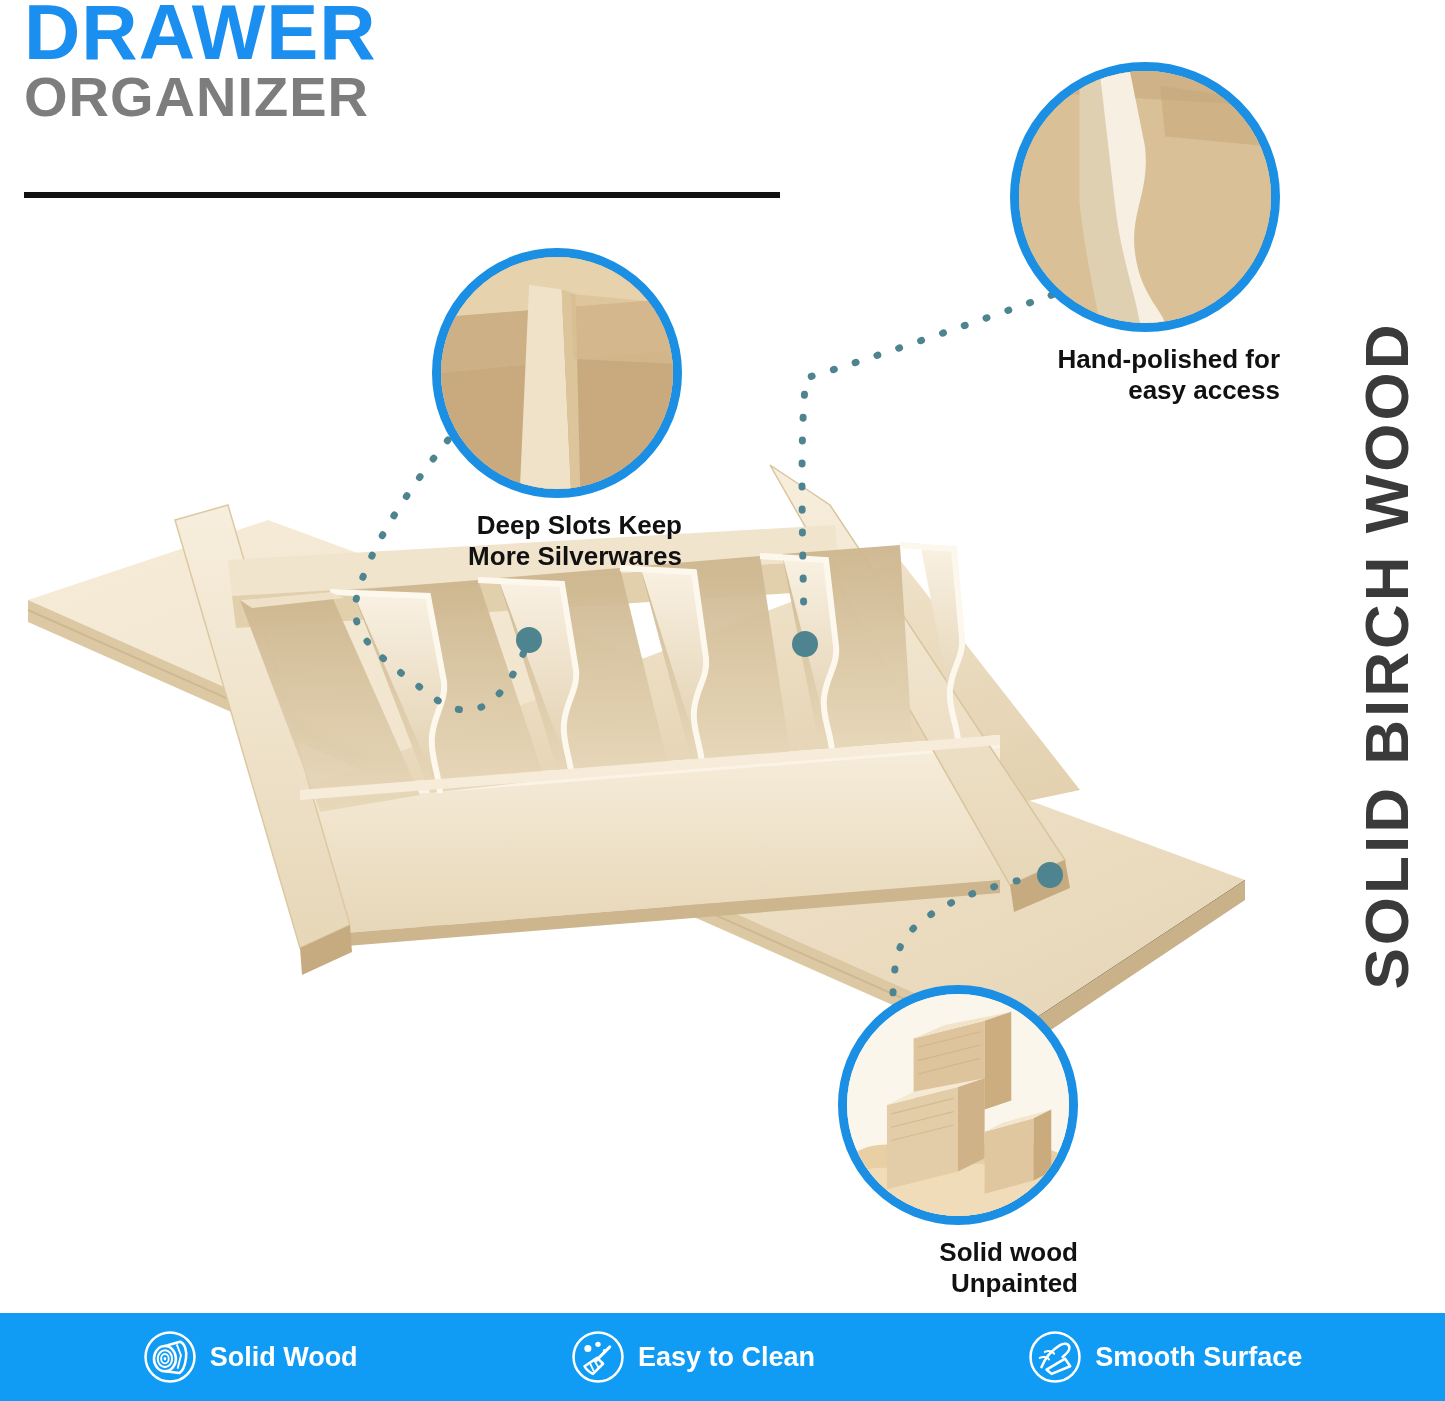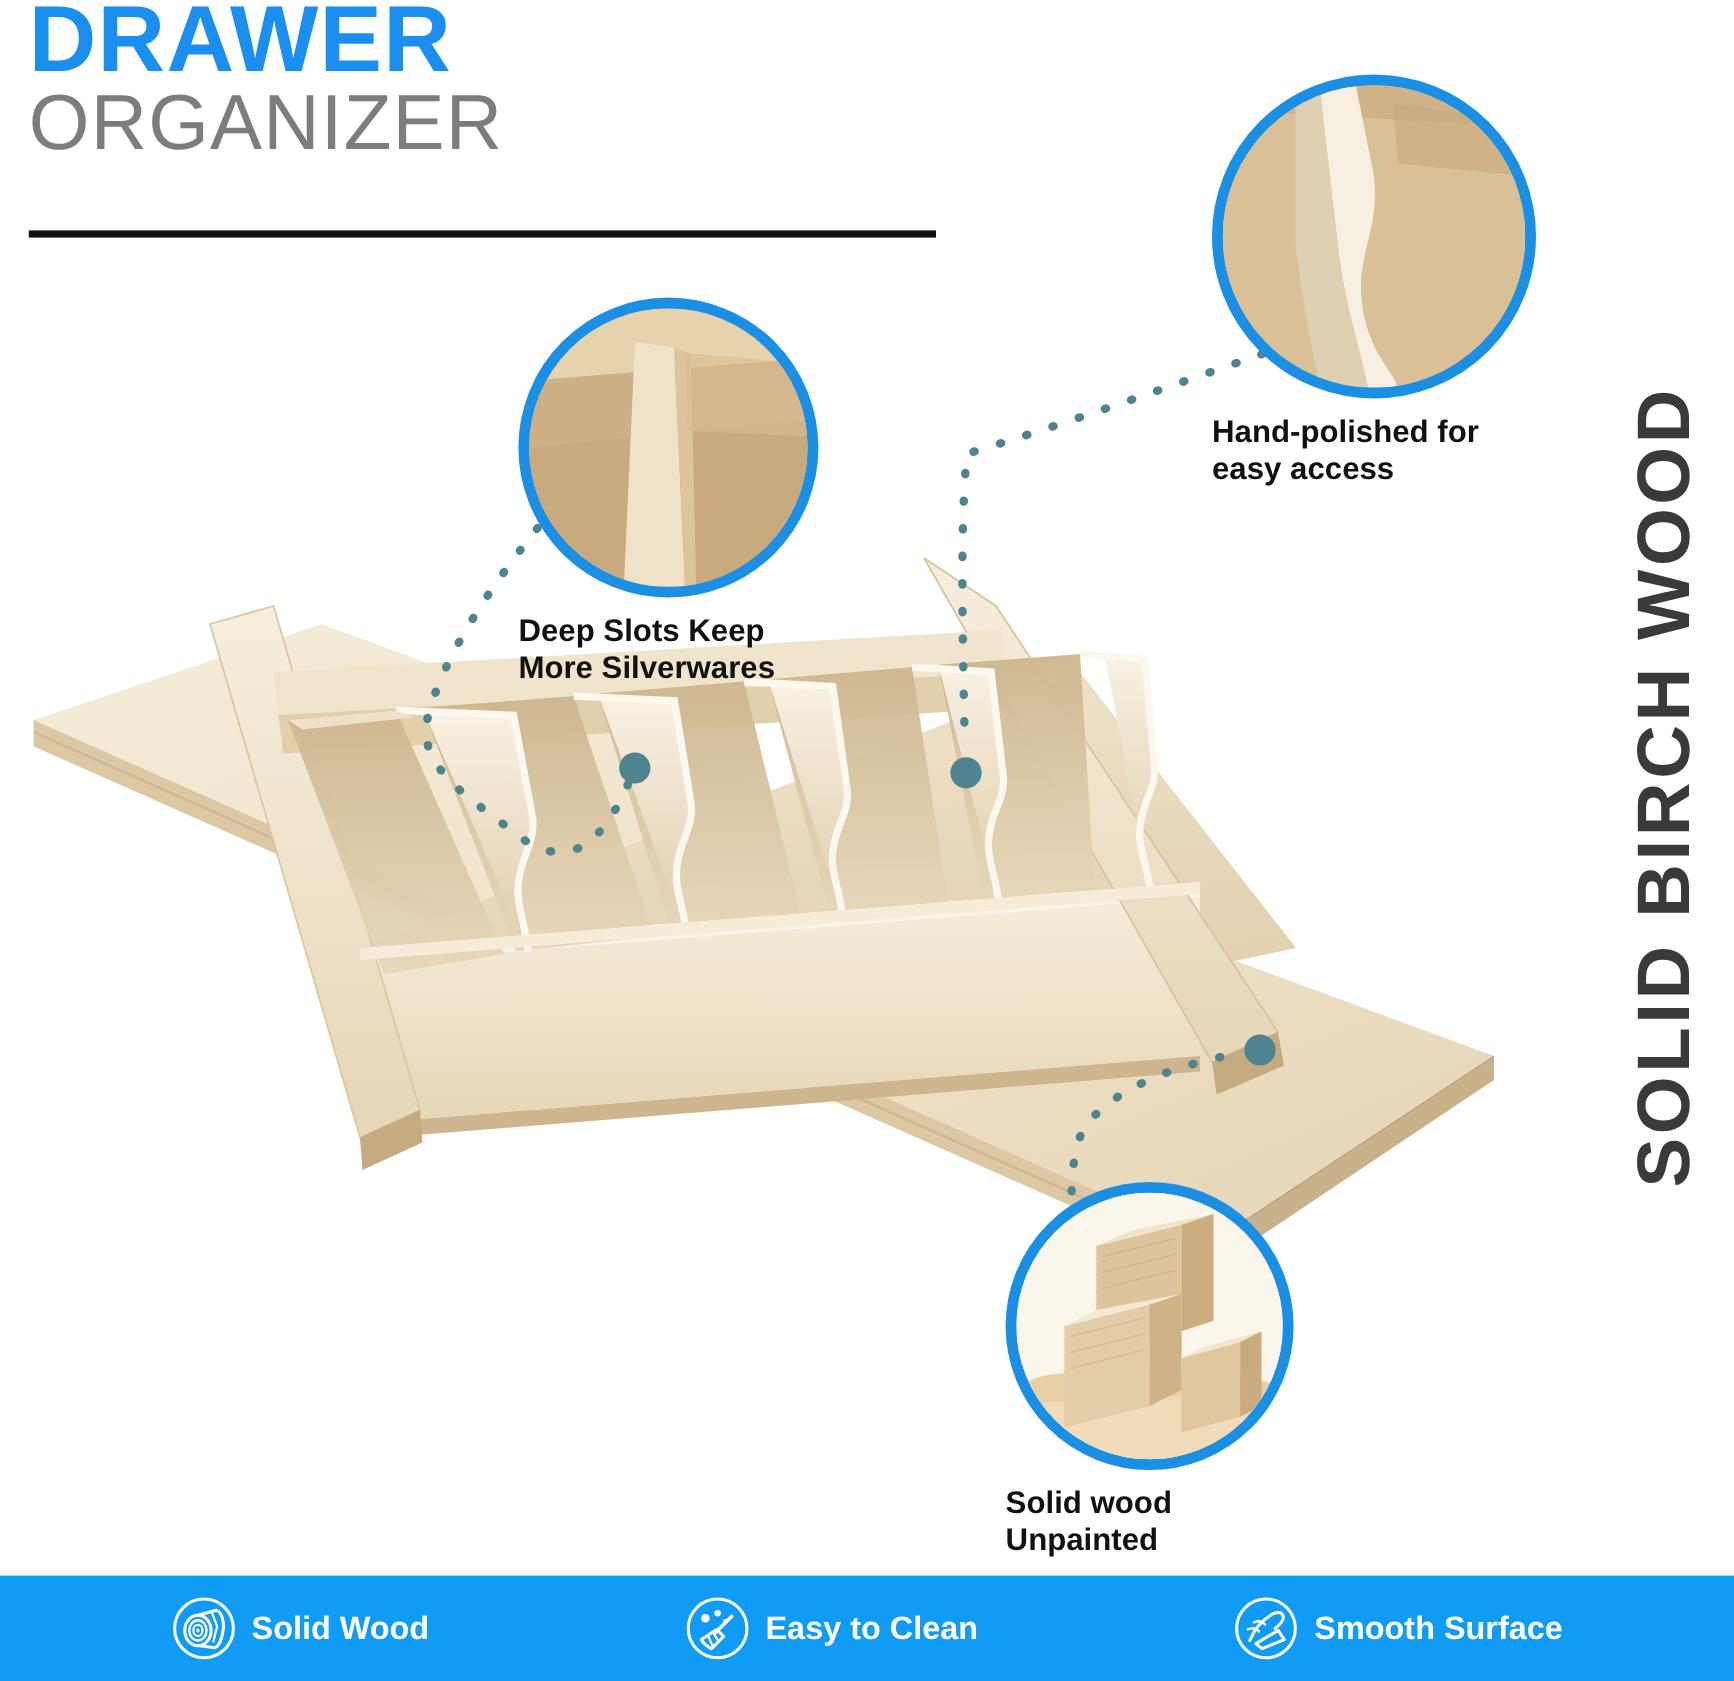--- a/index.html
+++ b/index.html
@@ -4,37 +4,37 @@
 <style>
   html,body{margin:0;padding:0;background:#fff;}
   body{width:1445px;height:1401px;position:relative;overflow:hidden;
        font-family:"Liberation Sans","DejaVu Sans",sans-serif;}
   .stage{position:absolute;inset:0;width:1445px;height:1401px;}
 
   
   .title-block{position:absolute;left:24px;top:-6px;}
   .title-line1{font-size:78px;font-weight:bold;letter-spacing:1px;
      color:#1a8ff0;line-height:0.98;margin:0;}
-  .title-line2{font-size:65px;font-weight:normal;letter-spacing:1px;
+  .title-line2{font-size:56px;font-weight:bold;letter-spacing:1px;
      color:#7d7d7d;line-height:0.98;margin:0;}
   .title-rule{position:absolute;left:0;top:198px;width:756px;height:6px;
      background:#111;}
 
   
   .side-text{position:absolute;right:-2px;top:0;height:1310px;width:120px;
      display:flex;align-items:center;justify-content:center;}
   .side-text span{transform:rotate(-90deg);white-space:nowrap;
      font-size:62px;font-weight:bold;color:#3a3a3a;letter-spacing:3px;}
 
   
   .callout{position:absolute;}
   .circle{border-radius:50%;overflow:hidden;position:relative;
      box-sizing:border-box;border:9px solid #1a8fe3;background:#d9c49b;}
   .circle svg{display:block;width:100%;height:100%;}
-  .callout-label{margin-top:12px;text-align:left;font-size:26px;
+  .callout-label{margin-top:12px;text-align:right;font-size:26px;
      font-weight:bold;color:#111;line-height:1.18;white-space:pre-line;}
 
   
   .feature-bar{position:absolute;left:0;top:1313px;width:1445px;height:88px;
      background:#109bf4;display:flex;align-items:center;
      justify-content:space-around;padding:0 36px;box-sizing:border-box;}
   .feature{display:flex;align-items:center;gap:13px;}
   .feature-ico{width:54px;height:54px;flex:0 0 54px;}
   .feature-label{color:#fff;font-size:27px;font-weight:bold;white-space:nowrap;}
 

